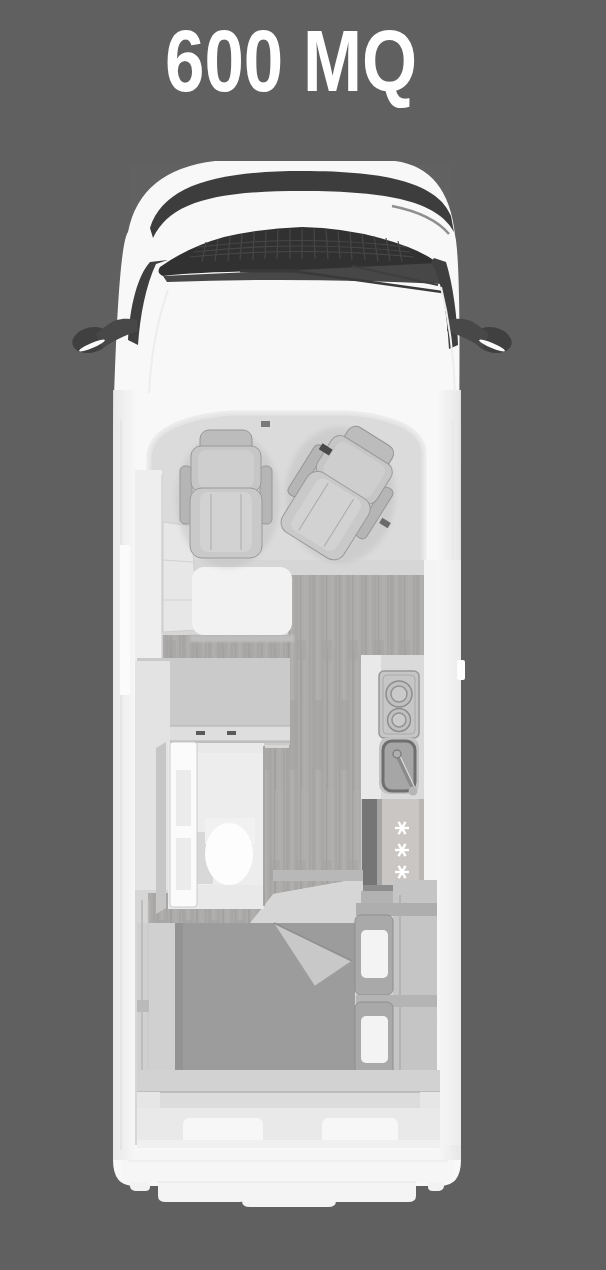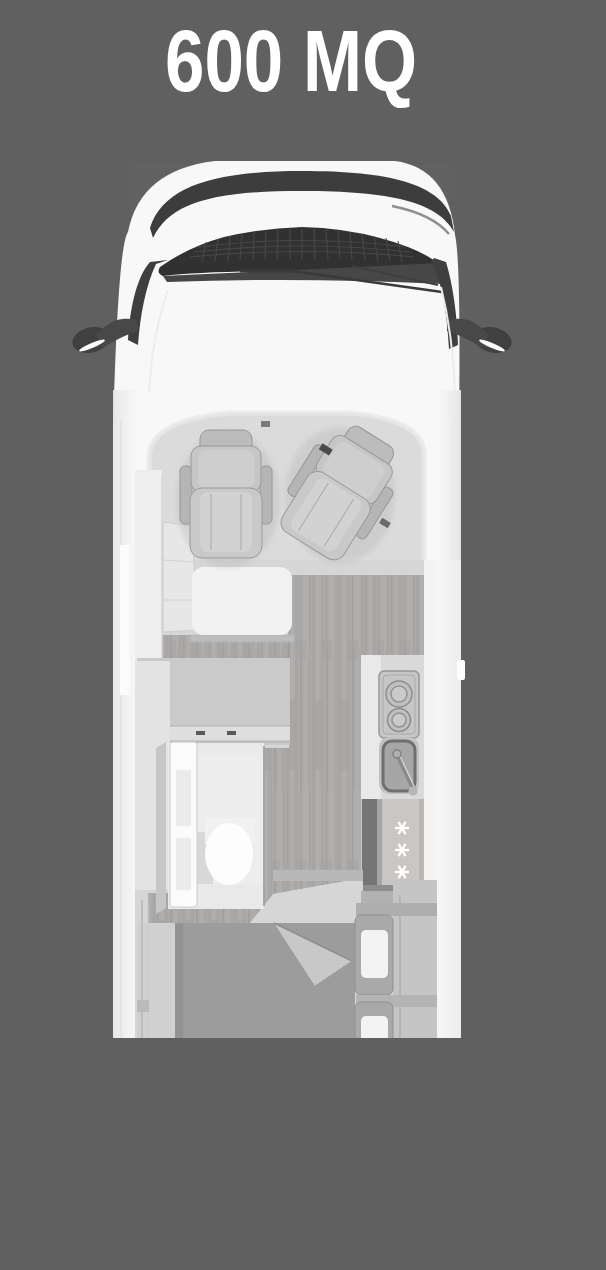--- a/index.html
+++ b/index.html
@@ -1,16 +1,16 @@
 <!DOCTYPE html>
 <html><head>
 <meta charset="utf-8">
 <style>
   html,body{margin:0;padding:0;background:#606060;}
-  .wrap{width:606px;height:1038px;overflow:hidden;}
+  .wrap{width:606px;height:1270px;overflow:hidden;}
 </style>
 </head>
 <body>
 <div class="wrap">
 <svg width="606" height="1270" viewBox="0 0 606 1270" xmlns="http://www.w3.org/2000/svg">
 <defs>
   <pattern id="wood" width="26" height="220" patternUnits="userSpaceOnUse">
     <rect width="26" height="220" fill="#adabaa"></rect>
     <rect x="0" width="3" height="220" fill="#a7a5a4"></rect>
     <rect x="5" width="2" height="220" fill="#b2b0af"></rect>

